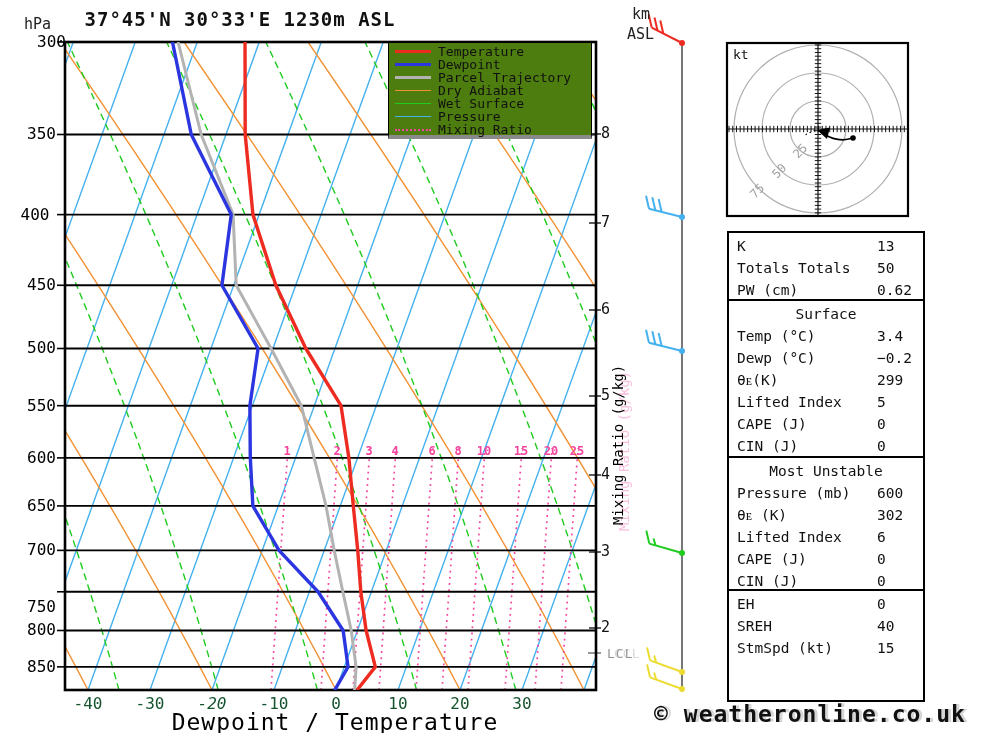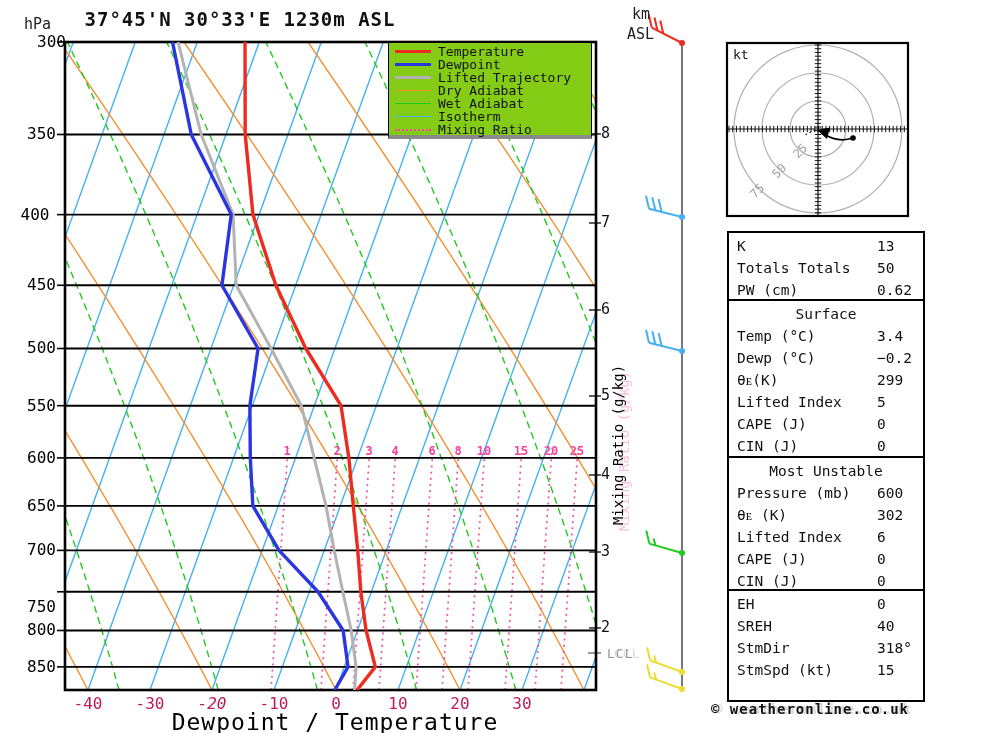--- a/index.html
+++ b/index.html
@@ -4,41 +4,41 @@
 <style>
   html,body{margin:0;padding:0;background:#fff;}
   #stage{position:relative;width:1000px;height:733px;background:#fff;overflow:hidden;
          font-family:"DejaVu Sans Mono",monospace;color:#111;}
   .abs{position:absolute;}
   .title{font-size:19px;font-weight:bold;letter-spacing:1px;white-space:nowrap;}
   .echo{text-shadow:4px 1px 0 #d0d0d0;}
   .axisunit{font-size:15px;color:#222;white-space:nowrap;}
   .plabel{font-size:16px;text-align:right;width:42px;color:#000;}
   .kmlabel{font-size:15px;color:#111;}
-  .xtick{font-size:16px;text-align:center;width:60px;color:#be185d;}
+  .xtick{font-size:16px;text-align:center;width:60px;color:#14532d;}
   .xaxis-label{font-size:23px;text-align:center;letter-spacing:1px;color:#000;}
   .mrlabel{font-size:12px;font-weight:bold;color:#f5459f;text-align:center;width:26px;}
   .mix-vert{font-size:14px;white-space:nowrap;transform:translate(-50%,-50%) rotate(-90deg);color:#000;}
   .mix-vert-echo{color:#f9c0dd;}
   .lcl{font-size:13px;color:#979797;letter-spacing:1px;}
   .ccl{font-size:13px;color:#d9d9d9;letter-spacing:1px;}
   .kt{font-size:13px;color:#111;}
   .ringlabel{font-size:12px;color:#a0a0a0;transform:rotate(-45deg);}
-  #legend{left:388px;top:42px;width:204px;height:97px;background:#84cc16;
+  #legend{left:388px;top:42px;width:204px;height:97px;background:#4d7c0f;
           border:1.6px solid #000;border-bottom:4px solid #8a8a8a;box-sizing:border-box;
           padding:2px 0 0 2px;}
   .lrow{display:flex;align-items:center;height:13px;}
   .lswatch{width:36px;height:0;margin:0 7px 0 4px;flex:none;}
   .llabel{font-size:13px;white-space:nowrap;}
   .tbox{left:727px;width:198px;background:#fff;border:2px solid #000;box-sizing:border-box;
         padding-top:2px;}
   .thead{font-size:14.5px;text-align:center;line-height:22px;white-space:nowrap;}
   .trow{position:relative;line-height:22px;font-size:14.5px;padding-left:8px;white-space:nowrap;}
   .tval{position:absolute;left:148px;top:0;}
-  .copyright{font-size:14px;font-weight:bold;letter-spacing:1px;text-align:center;
+  .copyright{font-size:23px;font-weight:bold;letter-spacing:1px;text-align:center;
              text-shadow:3px 0 0 #d6d6d6;}
 </style>
 </head>
 <body>
 
 <div id="stage">
 
   <svg id="sounding-svg" class="abs" width="1000" height="733" viewBox="0 0 1000 733" style="left:0;top:0;">
       <defs>
         <clipPath id="pc">
@@ -194,33 +194,33 @@
       <div class="lrow">
         <span class="lswatch" style="border-top: 3.5px solid rgb(238, 43, 32);"></span>
         <span class="llabel">Temperature</span>
       </div>
       <div class="lrow">
         <span class="lswatch" style="border-top: 3.5px solid rgb(43, 53, 224);"></span>
         <span class="llabel">Dewpoint</span>
       </div>
       <div class="lrow">
         <span class="lswatch" style="border-top: 3.5px solid rgb(179, 179, 179);"></span>
-        <span class="llabel">Lifted Trajectory</span>
+        <span class="llabel">Parcel Trajectory</span>
       </div>
       <div class="lrow">
         <span class="lswatch" style="border-top: 1.8px solid rgb(243, 145, 51);"></span>
         <span class="llabel">Dry Adiabat</span>
       </div>
       <div class="lrow">
         <span class="lswatch" style="border-top: 1.8px solid rgb(31, 203, 31);"></span>
-        <span class="llabel">Wet Adiabat</span>
+        <span class="llabel">Wet Surface</span>
       </div>
       <div class="lrow">
         <span class="lswatch" style="border-top: 1.8px solid rgb(69, 177, 239);"></span>
-        <span class="llabel">Isotherm</span>
+        <span class="llabel">Pressure</span>
       </div>
       <div class="lrow">
         <span class="lswatch" style="border-top: 2.5px dotted rgb(245, 69, 159);"></span>
         <span class="llabel">Mixing Ratio</span>
       </div>
     </div>
 
   <div id="labels" class="abs" style="left:0;top:0;">
       <span class="abs plabel" style="left: 24px; top: 32px;">300</span>
       <span class="abs plabel" style="left: 14px; top: 124.49px;">350</span>
@@ -293,20 +293,19 @@
         <div class="thead">Most Unstable</div>
         <div class="trow"><span>Pressure (mb)</span><span class="tval">600</span></div>
         <div class="trow"><span>θᴇ (K)</span><span class="tval">302</span></div>
         <div class="trow"><span>Lifted Index</span><span class="tval">6</span></div>
         <div class="trow"><span>CAPE (J)</span><span class="tval">0</span></div>
         <div class="trow"><span>CIN (J)</span><span class="tval">0</span></div>
       </div>
       <div class="abs tbox" style="top: 589px; height: 113px;">
         <div class="trow"><span>EH</span><span class="tval">0</span></div>
         <div class="trow"><span>SREH</span><span class="tval">40</span></div>
-        <div class="trow"><span>StmDir</span><span class="tval">318°</span></div>
         <div class="trow"><span>StmSpd (kt)</span><span class="tval">15</span></div>
       </div>
     </div>
 
   <div class="abs xaxis-label" style="left:145px;top:709px;width:380px;">Dewpoint / Temperature (°C)</div>
   <div class="abs copyright" style="left:650px;top:701px;width:320px;">© weatheronline.co.uk</div>
 </div>
 
 </body></html>

